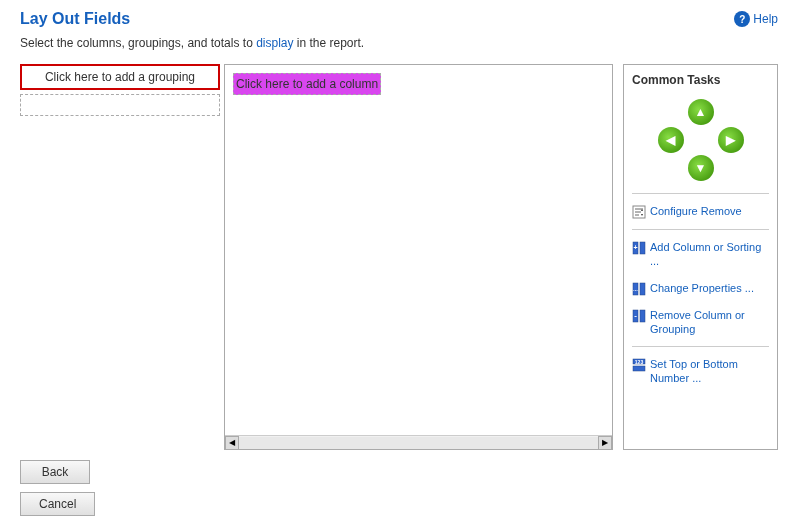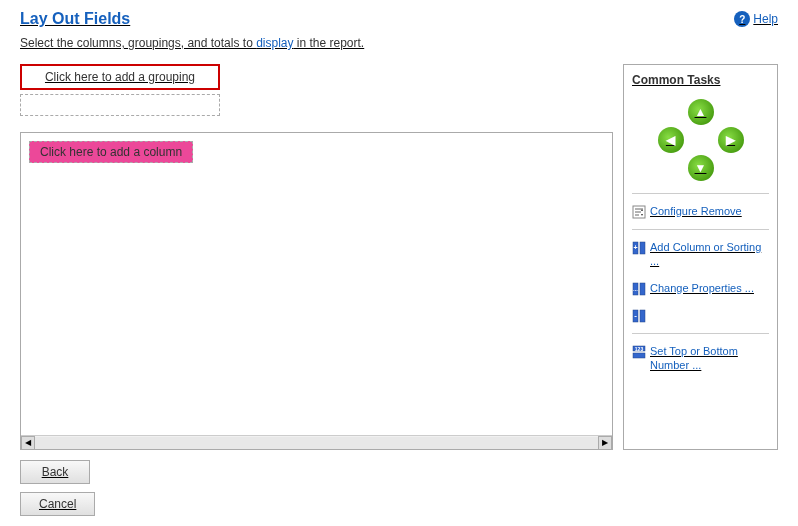--- a/index.html
+++ b/index.html
@@ -12,21 +12,20 @@
       overflow: hidden;
       position: relative;
     }
 
     .page-container {
       width: 798px;
       height: 526px;
       display: flex;
       flex-direction: column;
       padding: 10px 20px 10px 20px;
-      text-decoration: underline;
     }
 
     .header {
       display: flex;
       justify-content: space-between;
       align-items: center;
       margin-bottom: 8px;
     }
 
     .page-title {
@@ -71,22 +70,22 @@
 
     .main-content {
       display: flex;
       flex: 1;
       gap: 10px;
     }
 
     .layout-area {
       flex: 1;
       display: flex;
-      flex-direction: column;
-      gap: 12px;
+      flex-direction: row;
+      gap: 4px;
     }
 
     .grouping-section {
       display: flex;
       flex-direction: column;
       margin-bottom: 0;
     }
 
     .grouping-box {
       border: 2px solid #cc0000;
@@ -115,26 +114,26 @@
       min-height: 280px;
       overflow: hidden;
     }
 
     .column-inner {
       padding: 8px;
     }
 
     .add-column-box {
       border: 1px dashed #aaa;
-      padding: 3px 10px;
+      padding: 3px 2px;
       display: inline-block;
       cursor: pointer;
       color: #333;
       font-size: 12px;
-      background: #ec4899;
+      background: #d946ef;
       text-align: right;
     }
 
     .column-scrollbar {
       position: absolute;
       bottom: 0;
       left: 0;
       right: 0;
       height: 14px;
       background: #f0f0f0;
@@ -378,20 +377,21 @@
       </a>
 
       <a class="task-item">
         <span class="task-icon">
           <svg width="14" height="14" viewBox="0 0 14 14">
             <rect x="1" y="1" width="5" height="12" fill="#3366cc" stroke="#224488" stroke-width="0.5"></rect>
             <rect x="8" y="1" width="5" height="12" fill="#3366cc" stroke="#224488" stroke-width="0.5"></rect>
             <text x="3.5" y="9" fill="white" font-size="8" font-weight="bold" text-anchor="middle">-</text>
           </svg>
         </span>
+        <span class="task-label">Remove Column or Grouping</span>
       </a>
 
       <div class="task-divider"></div>
 
       <a class="task-item">
         <span class="task-icon">
           <svg width="14" height="14" viewBox="0 0 14 14">
             <rect x="1" y="1" width="12" height="5" fill="#3366cc" stroke="#224488" stroke-width="0.5"></rect>
             <rect x="1" y="8" width="12" height="5" fill="#3366cc" stroke="#224488" stroke-width="0.5"></rect>
             <text x="7" y="6" fill="white" font-size="5" font-weight="bold" text-anchor="middle">123</text>

